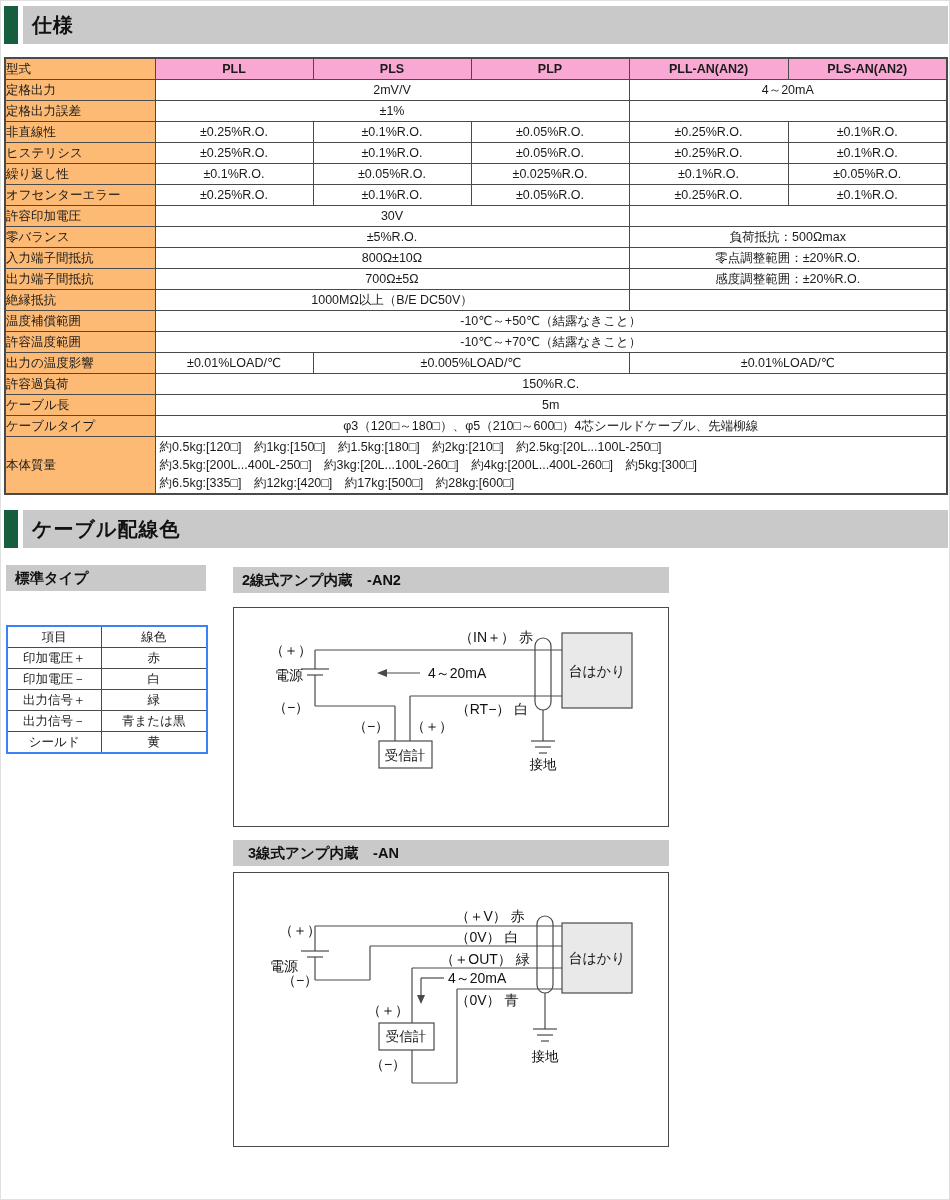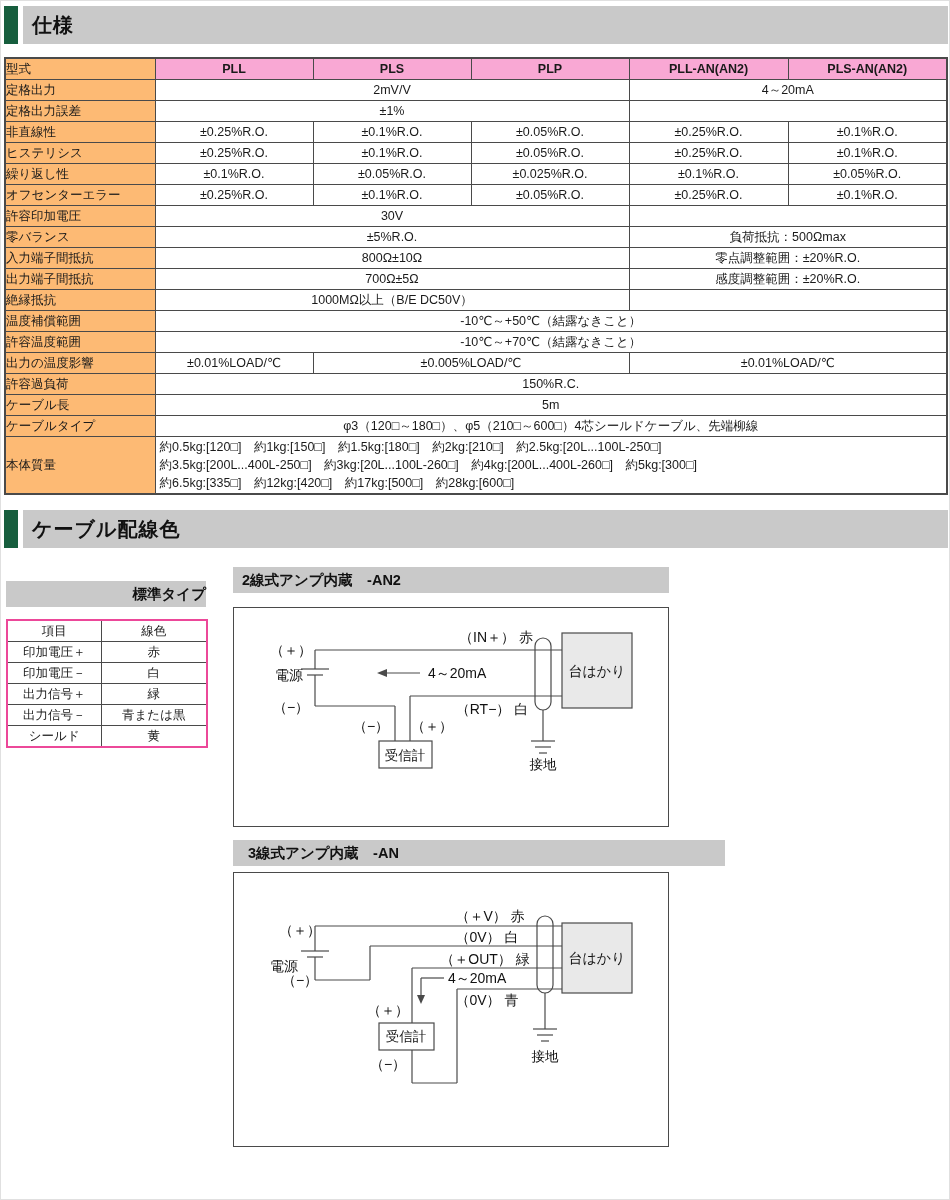--- a/index.html
+++ b/index.html
@@ -27,27 +27,27 @@
   .spec th.lbl{background:#fdba74;text-align:left;font-weight:normal;padding-left:0;}
   .spec td.left{text-align:left;line-height:18px;}
 
   
   .wiring-area{position:relative;height:595px;margin-top:17px;}
   .sub-bar{
     position:absolute;height:26px;background:#c9c9c9;
     font-size:14.5px;font-weight:bold;line-height:26px;padding-left:9px;
     box-sizing:border-box;color:#111;
   }
-  .bar-std{left:2px;top:16px;width:200px;text-align:right;}
+  .bar-std{left:2px;top:0;width:200px;}
   .bar-two{left:229px;top:2px;width:436px;}
-  .bar-three{left:229px;top:275px;width:492px;padding-left:15px;}
+  .bar-three{left:229px;top:275px;width:436px;padding-left:15px;}
 
   table.color-table{
-    position:absolute;left:2px;top:54px;width:200px;
-    border-collapse:collapse;border:2px solid #ec4899;table-layout:fixed;
+    position:absolute;left:2px;top:60px;width:200px;
+    border-collapse:collapse;border:2px solid #3b82f6;table-layout:fixed;
   }
   .color-table th,.color-table td{
     border:1px solid #4a4a4a;font-size:12.5px;font-weight:normal;
     text-align:center;height:18px;line-height:18px;padding:1px 2px;
   }
 
   .diagram-box{position:absolute;left:229px;width:436px;background:#fff;border:1px solid #4a4a4a;box-sizing:border-box;}
   .box-two{top:42px;height:220px;}
   .box-three{top:307px;height:275px;}
   .diagram-box svg text{font-family:"Liberation Sans","DejaVu Sans",sans-serif;font-size:14px;fill:#111;}

